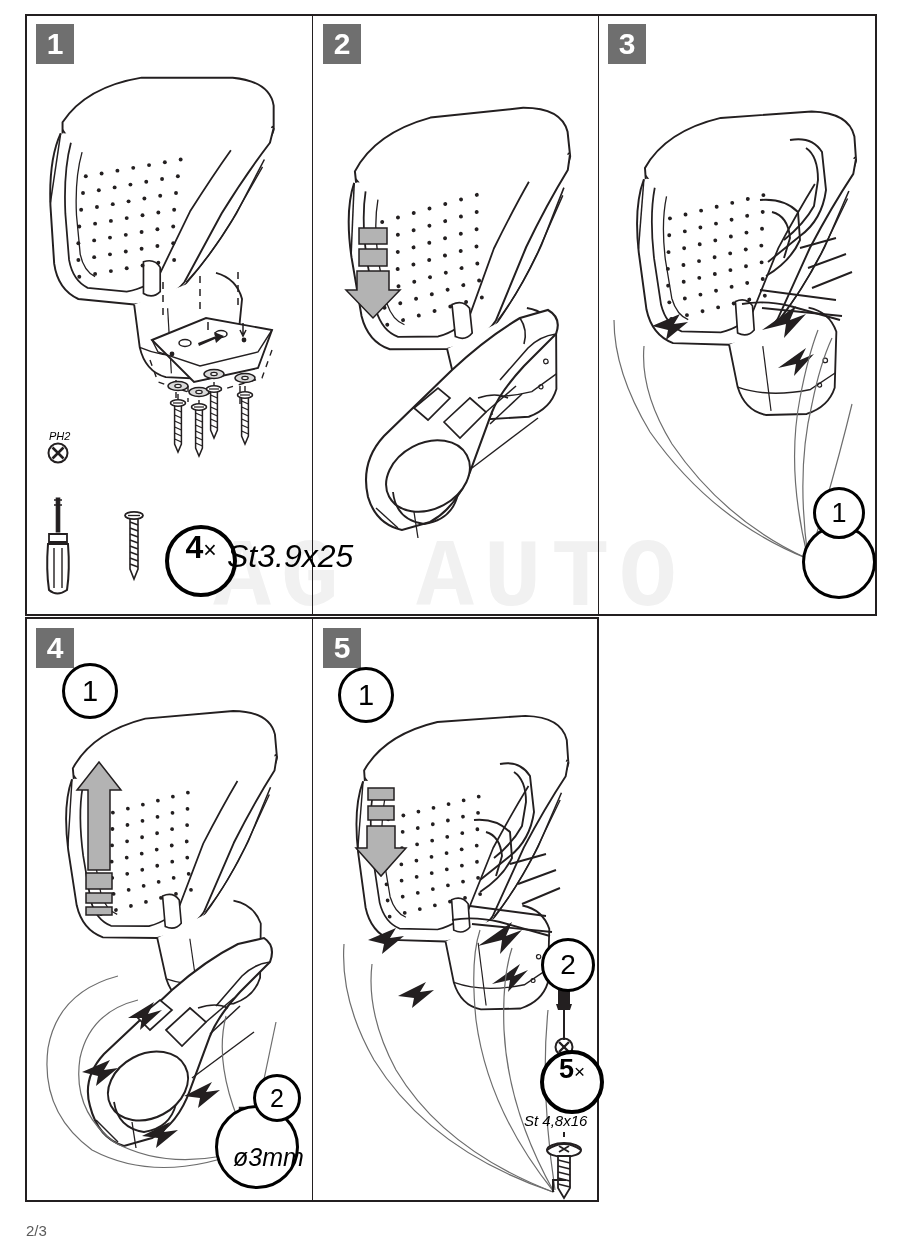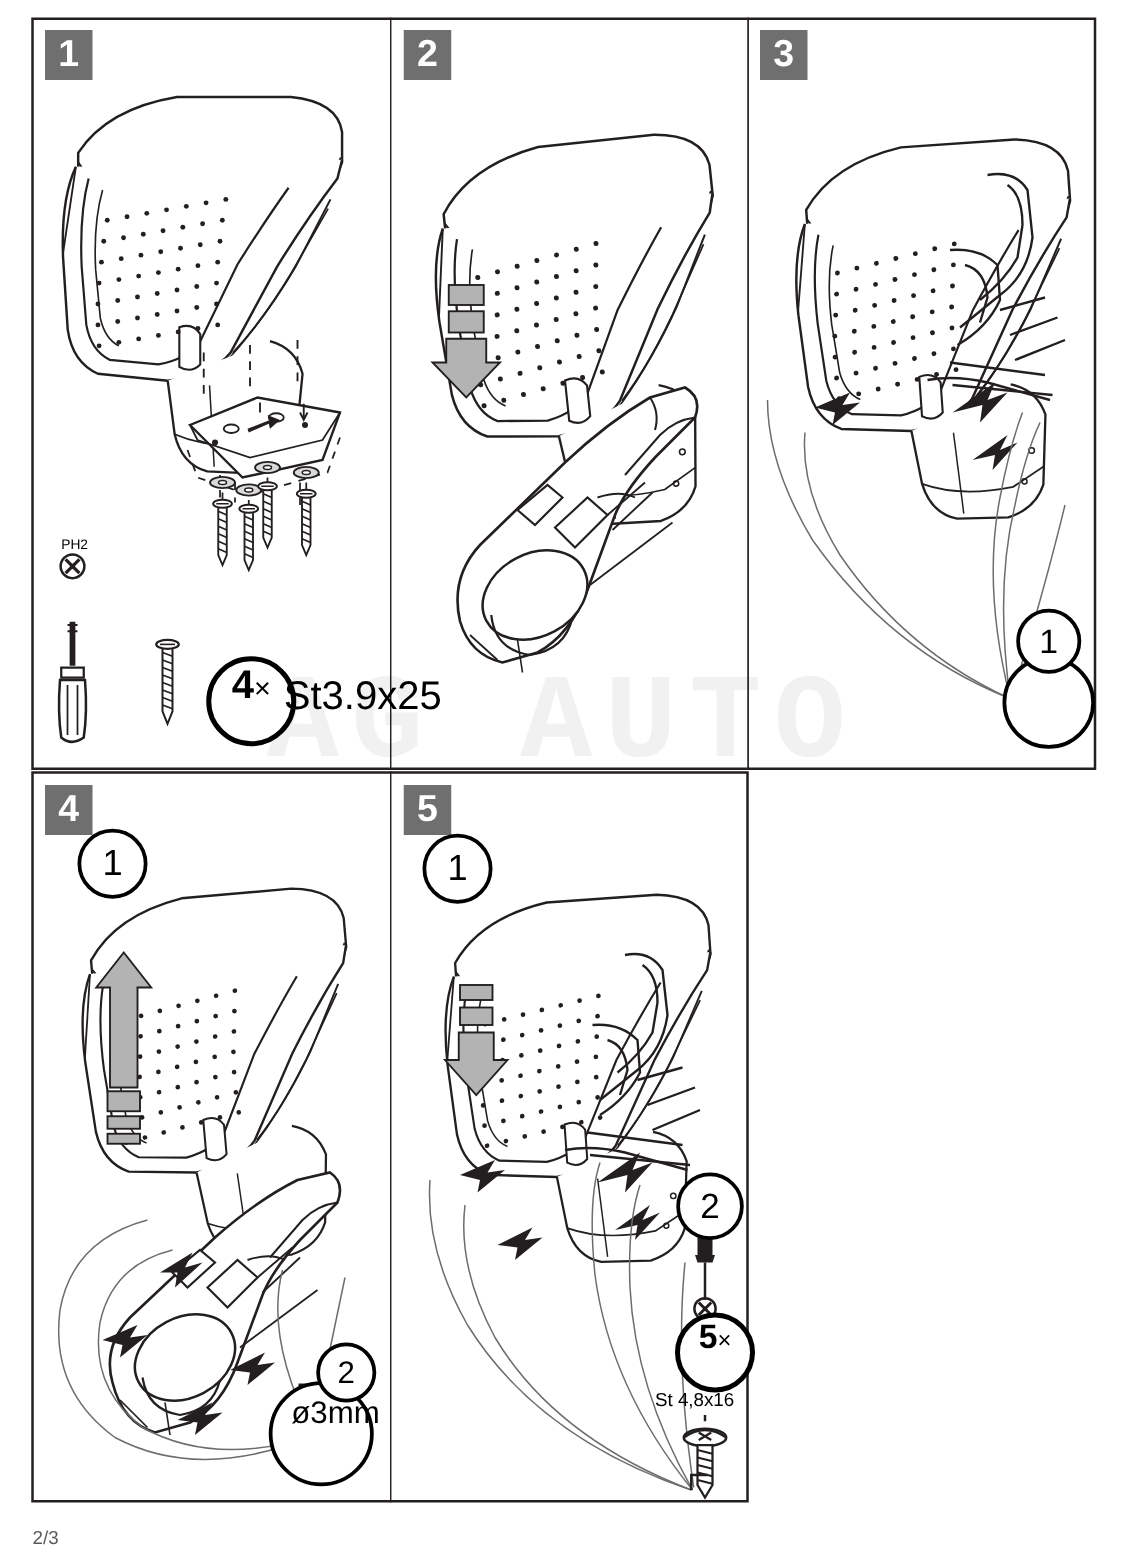--- a/index.html
+++ b/index.html
@@ -77,24 +77,25 @@
     pointer-events: none;
   }
 
   
   .lbl {
     position: absolute;
     z-index: 7;
     font-family: "Liberation Sans", sans-serif;
     color: #000;
     white-space: nowrap;
+    font-style: italic;
   }
   .lbl-ph2    { left: 49px;  top: 430px; font-size: 11px; }
   .lbl-st39   { left: 227px; top: 538px; font-size: 32px; }
-  .lbl-d3mm   { left: 233px; top: 1116px; font-size: 25px; }
+  .lbl-d3mm   { left: 233px; top: 1143px; font-size: 25px; }
   .lbl-st4816 { left: 524px; top: 1112px; font-size: 15px; }
 
   .pagenum {
     position: absolute;
     left: 26px;
     top: 1222px;
     font-size: 15px;
     color: #5a5a5a;
     z-index: 7;
     font-family: "Liberation Sans", sans-serif;

